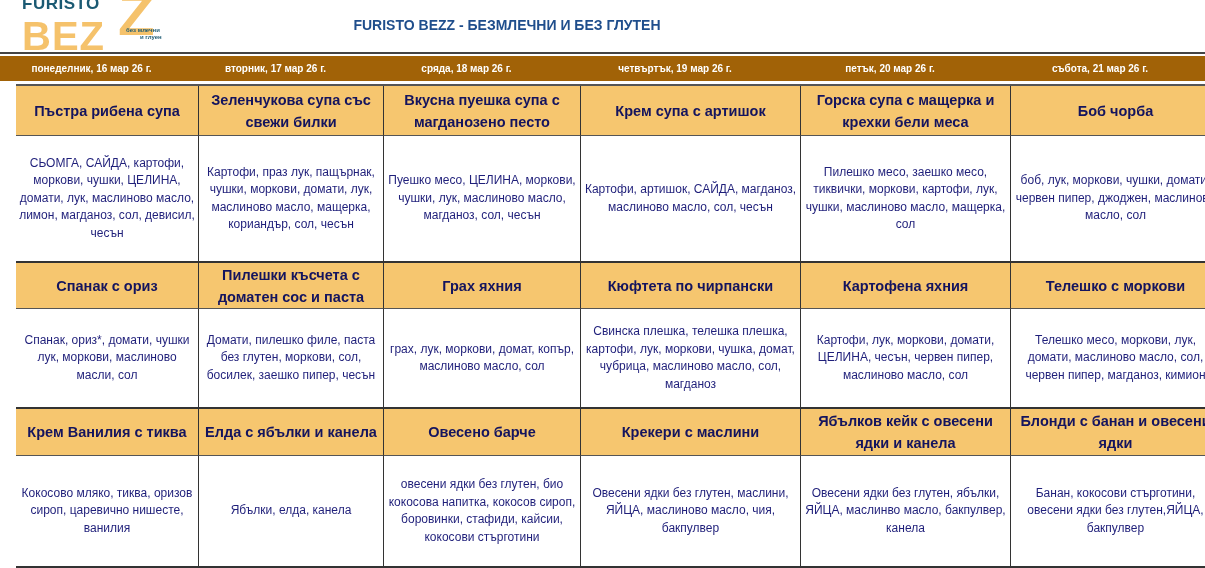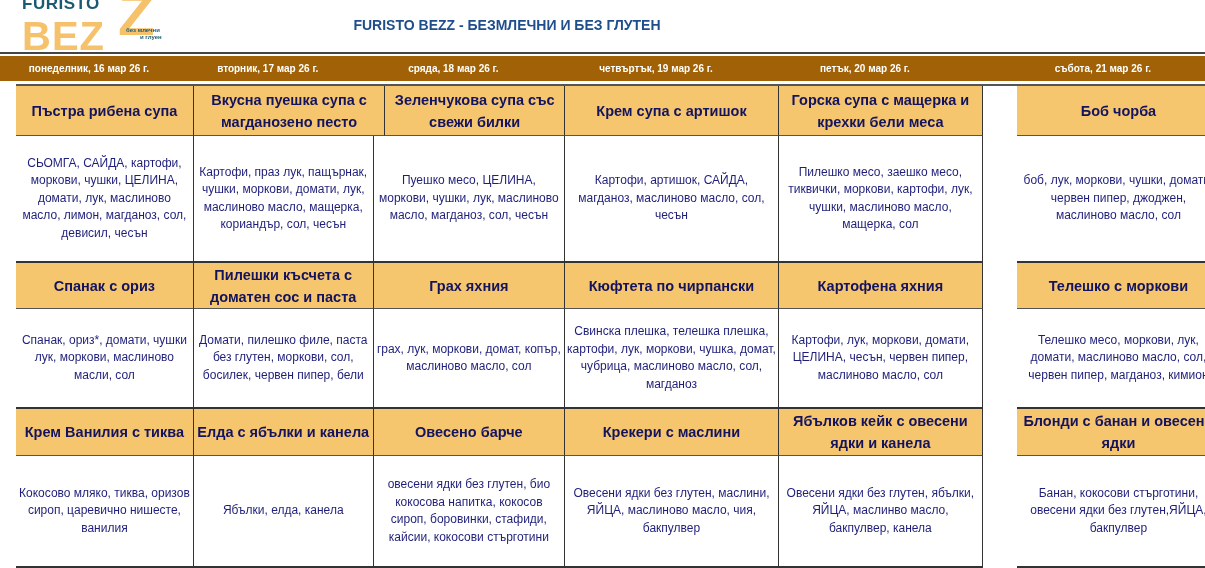--- a/index.html
+++ b/index.html
@@ -21,21 +21,21 @@
     .day { color: #ffffff; font-size: 10px; font-weight: bold; display: flex; align-items: center; justify-content: center; height: 25px; }
 
     .grid { position: absolute; left: 16px; top: 84px; width: 1205px; border-top: 2px solid #555; }
     .row { display: flex; width: 1205px; }
     .cell { border-right: 1px solid #333; display: flex; align-items: center; justify-content: center; text-align: center; padding: 0 2px; }
     .cell:last-child { border-right: 1px solid #333; }
     .dish { background: #f6c66f; color: #14145e; font-weight: bold; font-size: 14.5px; line-height: 22px; border-bottom: 1px solid #555; }
     .ingr { background: #ffffff; color: #1f1f7a; font-size: 12px; line-height: 17.5px; border-bottom: 2px solid #333; }
 
     .c0 { width: 183px; } .c1 { width: 185px; } .c2 { width: 197px; }
-    .c3 { width: 220px; } .c4 { width: 210px; } .c5 { width: 210px; margin-left: 34px; }
+    .c3 { width: 220px; } .c4 { width: 210px; } .c5 { width: 210px; }
   </style>
 </head>
 <body>
 
 <div class="logo">
   <span class="furisto">FURISTO</span>
   <span class="bez">BEZ</span>
   <span class="zbig">Z</span>
   <span class="tag1">без млечни</span>
   <span class="tag2">и глуен</span>
@@ -51,22 +51,22 @@
   <div class="day c2">сряда, 18 мар 26 г.</div>
   <div class="day c3">четвъртък, 19 мар 26 г.</div>
   <div class="day c4">петък, 20 мар 26 г.</div>
   <div class="day c5">събота, 21 мар 26 г.</div>
 </div>
 
 <div class="grid">
 
   <div class="row" style="height:50px">
     <div class="cell dish c0">Пъстра рибена супа</div>
+    <div class="cell dish c1">Зеленчукова супа със свежи билки</div>
     <div class="cell dish c2">Вкусна пуешка супа с магданозено песто</div>
-    <div class="cell dish c1">Зеленчукова супа със свежи билки</div>
     <div class="cell dish c3">Крем супа с артишок</div>
     <div class="cell dish c4">Горска супа с мащерка и крехки бели меса</div>
     <div class="cell dish c5">Боб чорба</div>
   </div>
   <div class="row" style="height:127px">
     <div class="cell ingr c0">СЬОМГА, САЙДА, картофи, моркови, чушки, ЦЕЛИНА, домати, лук, маслиново масло, лимон, магданоз, сол, девисил, чесън</div>
     <div class="cell ingr c1">Картофи, праз лук, пащърнак, чушки, моркови, домати, лук, маслиново масло, мащерка, кориандър, сол, чесън</div>
     <div class="cell ingr c2">Пуешко месо, ЦЕЛИНА, моркови, чушки, лук, маслиново масло, магданоз, сол, чесън</div>
     <div class="cell ingr c3">Картофи, артишок, САЙДА, магданоз, маслиново масло, сол, чесън</div>
     <div class="cell ingr c4">Пилешко месо, заешко месо, тиквички, моркови, картофи, лук, чушки, маслиново масло, мащерка, сол</div>
@@ -76,21 +76,21 @@
   <div class="row" style="height:46px">
     <div class="cell dish c0">Спанак с ориз</div>
     <div class="cell dish c1">Пилешки късчета с доматен сос и паста</div>
     <div class="cell dish c2">Грах яхния</div>
     <div class="cell dish c3">Кюфтета по чирпански</div>
     <div class="cell dish c4">Картофена яхния</div>
     <div class="cell dish c5">Телешко с моркови</div>
   </div>
   <div class="row" style="height:100px">
     <div class="cell ingr c0">Спанак, ориз*, домати, чушки лук, моркови, маслиново масли, сол</div>
-    <div class="cell ingr c1">Домати, пилешко филе, паста без глутен, моркови, сол, босилек, червен пипер, бели</div>
+    <div class="cell ingr c1">Домати, пилешко филе, паста без глутен, моркови, сол, босилек, заешко пипер, чесън</div>
     <div class="cell ingr c2">грах, лук, моркови,  домат, копър, маслиново масло, сол</div>
     <div class="cell ingr c3">Свинска плешка, телешка плешка, картофи, лук, моркови, чушка, домат, чубрица, маслиново масло, сол, магданоз</div>
     <div class="cell ingr c4">Картофи, лук, моркови, домати, ЦЕЛИНА, чесън, червен пипер,  маслиново масло, сол</div>
     <div class="cell ingr c5">Телешко месо, моркови, лук, домати, маслиново масло, сол, червен пипер, магданоз, кимион</div>
   </div>
 
   <div class="row" style="height:47px">
     <div class="cell dish c0">Крем Ванилия с тиква</div>
     <div class="cell dish c1">Елда с ябълки и канела</div>
     <div class="cell dish c2">Овесено барче</div>

